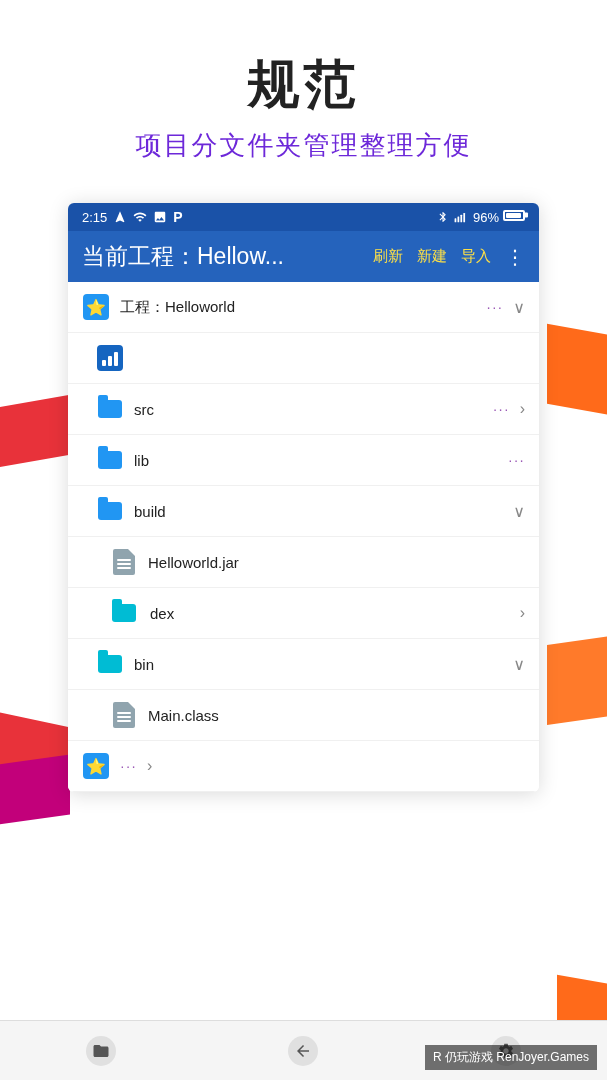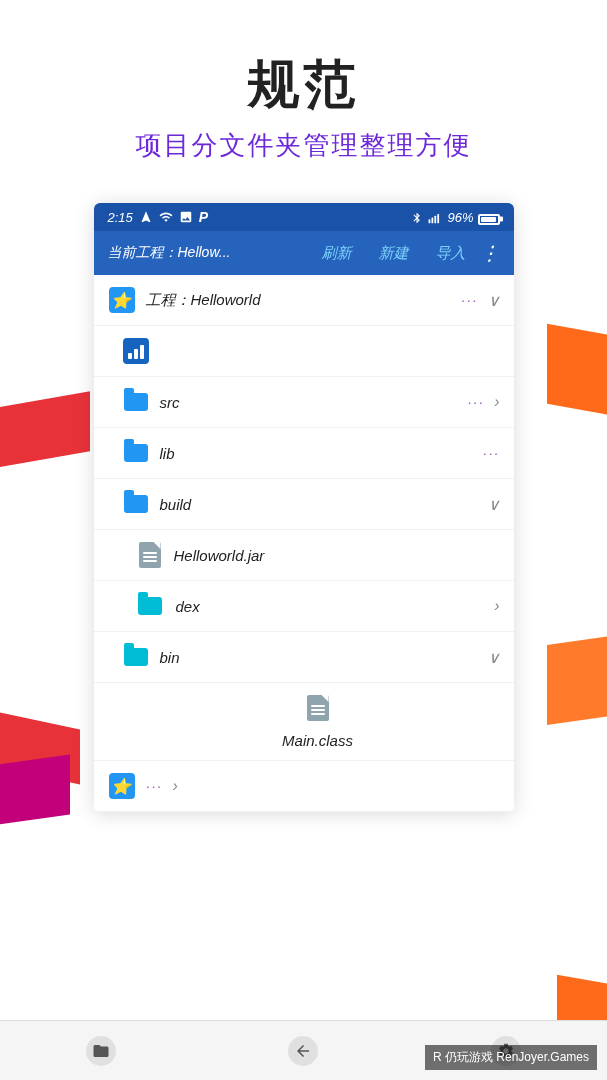--- a/index.html
+++ b/index.html
@@ -93,46 +93,45 @@
       color: #6d28d9;
       margin-top: 8px;
       letter-spacing: 2px;
     }
 
     
     .phone-container {
       position: relative;
       z-index: 1;
       margin: 20px auto 0;
-      width: 420px;
+      width: 471px;
       background: #fff;
       border-radius: 6px;
       overflow: hidden;
       box-shadow: 0 2px 20px rgba(0,0,0,0.15);
-      font-style: italic;
     }
 
     
     .status-bar {
       background: #1a52a8;
       color: #fff;
       display: flex;
       justify-content: space-between;
       align-items: center;
       padding: 6px 14px;
       font-size: 13px;
     }
     .status-left {
       display: flex;
       align-items: center;
       gap: 6px;
     }
     .status-right {
       display: flex;
-      align-items: flex-end;
+      align-items: flex-start;
       gap: 4px;
       font-size: 13px;
     }
     .battery-icon {
       display: inline-block;
       width: 22px;
       height: 11px;
       border: 2px solid #fff;
       border-radius: 2px;
       position: relative;
@@ -162,33 +161,32 @@
     .toolbar {
       background: #2563bc;
       color: #fff;
       display: flex;
       align-items: center;
       padding: 10px 14px;
       font-size: 16px;
     }
     .toolbar-title {
       flex: 1;
-      font-size: 14px;
+      font-size: 23px;
       font-weight: 500;
     }
     .toolbar-actions {
       display: flex;
       gap: 14px;
       align-items: center;
     }
     .toolbar-btn {
       font-size: 15px;
-      color: #7dd3fc;
+      color: #fde047;
       cursor: pointer;
-      margin-left: 13px;
     }
     .toolbar-dots {
       font-size: 20px;
       color: #fff;
     }
 
     
     .file-list {
       background: #fff;
     }
@@ -531,21 +529,21 @@
     <div class="file-item" style="padding-left:28px;">
       <div class="file-item-icon">
         <div class="folder-icon-cyan"></div>
       </div>
       <div class="file-item-name">bin</div>
       <div class="file-item-actions">
         <span class="chevron">∨</span>
       </div>
     </div>
 
-    <div class="file-item" style="padding-left:42px;flex-direction:column;">
+    <div class="file-item" style="padding-left:42px;">
       <div class="file-item-icon">
         <div class="doc-icon">
           <div class="doc-lines">
             <div class="doc-line"></div>
             <div class="doc-line"></div>
             <div class="doc-line"></div>
           </div>
         </div>
       </div>
       <div class="file-item-name">Main.class</div>

